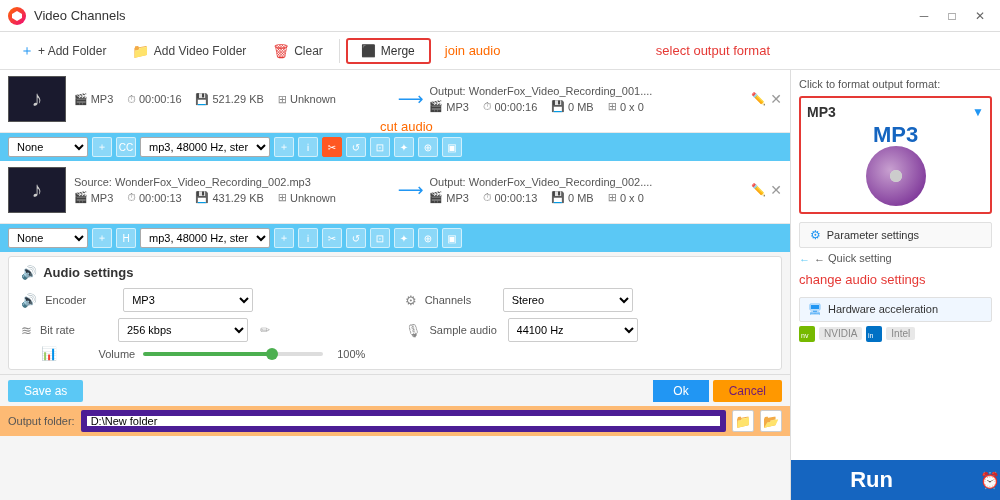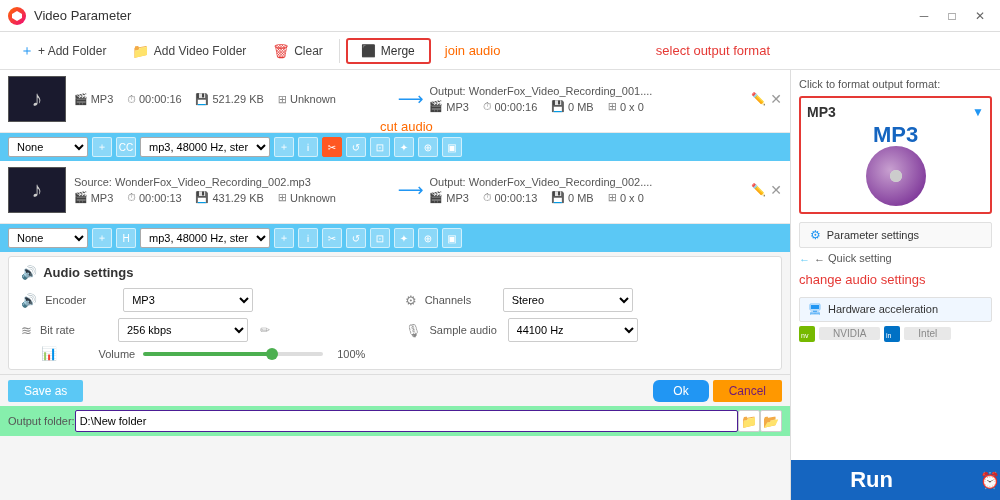--- a/index.html
+++ b/index.html
@@ -223,54 +223,56 @@
       padding: 4px 16px;
       border-radius: 2px;
       cursor: pointer;
       font-size: 12px;
     }
     .ok-btn {
       background: #2196F3;
       color: #fff;
       border: none;
       padding: 4px 20px;
-      border-radius: 6px;
+      border-radius: 0;
       cursor: pointer;
       font-size: 12px;
       margin-left: auto;
       text-align: center;
     }
     .cancel-btn {
       background: #ff9800;
       color: #701a75;
       border: none;
       padding: 4px 16px;
       border-radius: 2px;
       cursor: pointer;
       font-size: 12px;
     }
 
     
     .folder-bar {
-      background: #86efac;
+      background: #fdba74;
       height: 30px;
       display: flex;
       align-items: center;
       padding: 0 8px;
+      gap: 6px;
       font-size: 11px;
       color: #555;
     }
     .folder-input {
       flex: 1;
       height: 22px;
-      border: 1px solid #4c1d95;
+      border: 6px solid #4c1d95;
       border-radius: 2px;
       font-size: 11px;
       padding: 0 4px;
       background: #fff;
+      text-decoration: underline;
     }
     .folder-icon-btn {
       width: 22px; height: 22px;
       border: 1px solid #ccc;
       background: #fff;
       cursor: pointer;
       display: flex; align-items: center; justify-content: center;
       border-radius: 2px;
       font-size: 13px;
       color: #666;
@@ -348,21 +350,21 @@
       padding: 5px 8px;
       cursor: pointer;
       font-size: 11px;
       color: #333;
       border-radius: 2px;
       margin-bottom: 4px;
       width: 100%;
     }
     .hw-icon { color: #2196F3; font-size: 11px; }
     .gpu-badges { display: flex; gap: 4px; align-items: center; font-size: 10px; color: #888; }
-    .gpu-badge { background: #e8e8e8; padding: 1px 14px; border-radius: 2px; }
+    .gpu-badge { background: #e8e8e8; padding: 1px 5px; border-radius: 2px; }
 
     
     .run-bar {
       height: 40px;
       background: #1565c0;
       display: flex;
       align-items: center;
       justify-content: center;
     }
     .run-btn {
@@ -383,21 +385,21 @@
   </style>
 </head>
 <body>
 
 <div class="title-bar">
   <div class="title-bar-icon">
     <svg width="12" height="12" viewBox="0 0 12 12">
         <polygon points="6,1 11,4 11,8 6,11 1,8 1,4" fill="white"></polygon>
       </svg>
   </div>
-  <span class="title-bar-title">Video Parameter</span>
+  <span class="title-bar-title">Video Channels</span>
   <div class="title-bar-controls">
     <button class="title-btn">─</button>
     <button class="title-btn">□</button>
     <button class="title-btn">✕</button>
   </div>
 </div>
 
 <div class="toolbar">
   <button class="toolbar-btn">
     <span class="icon">＋</span>

